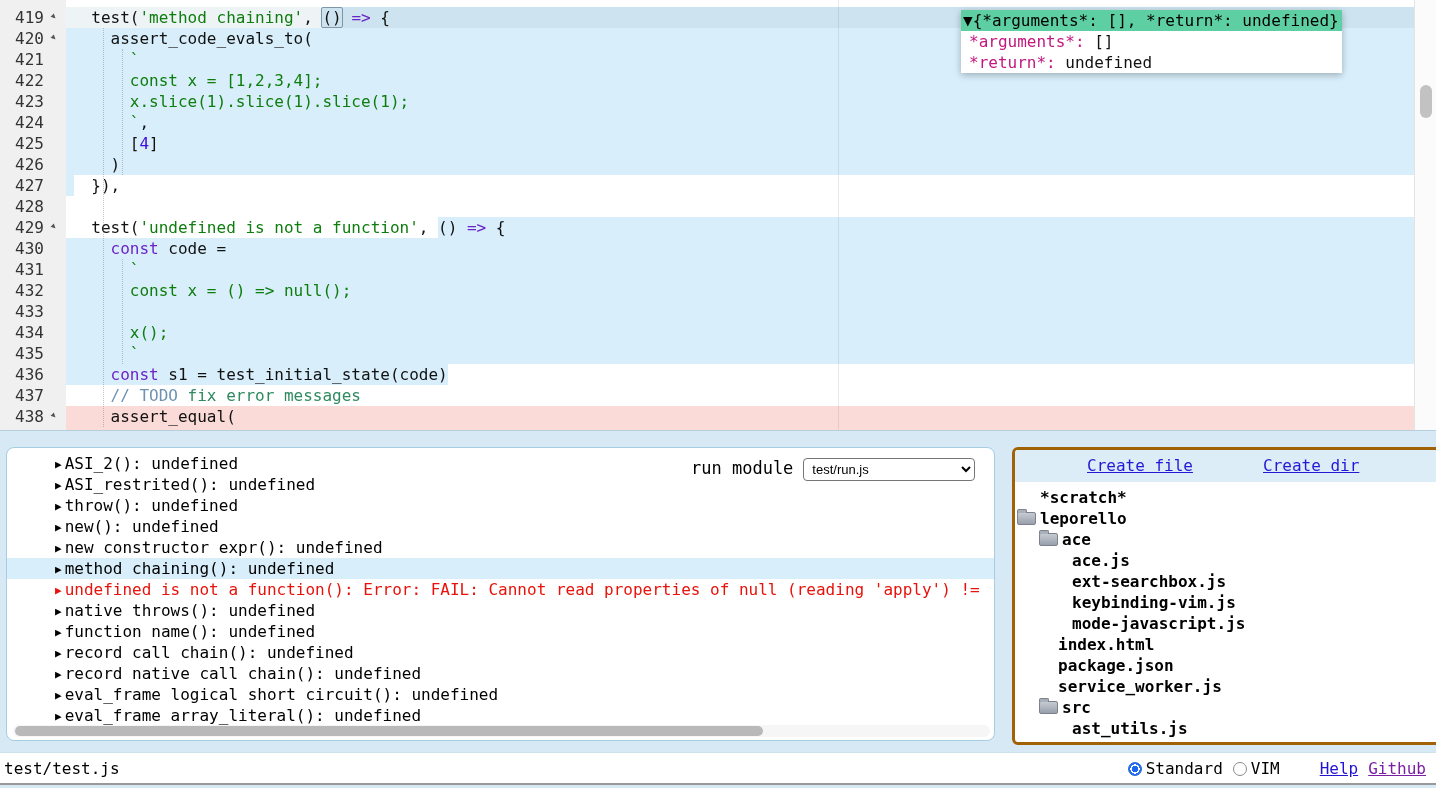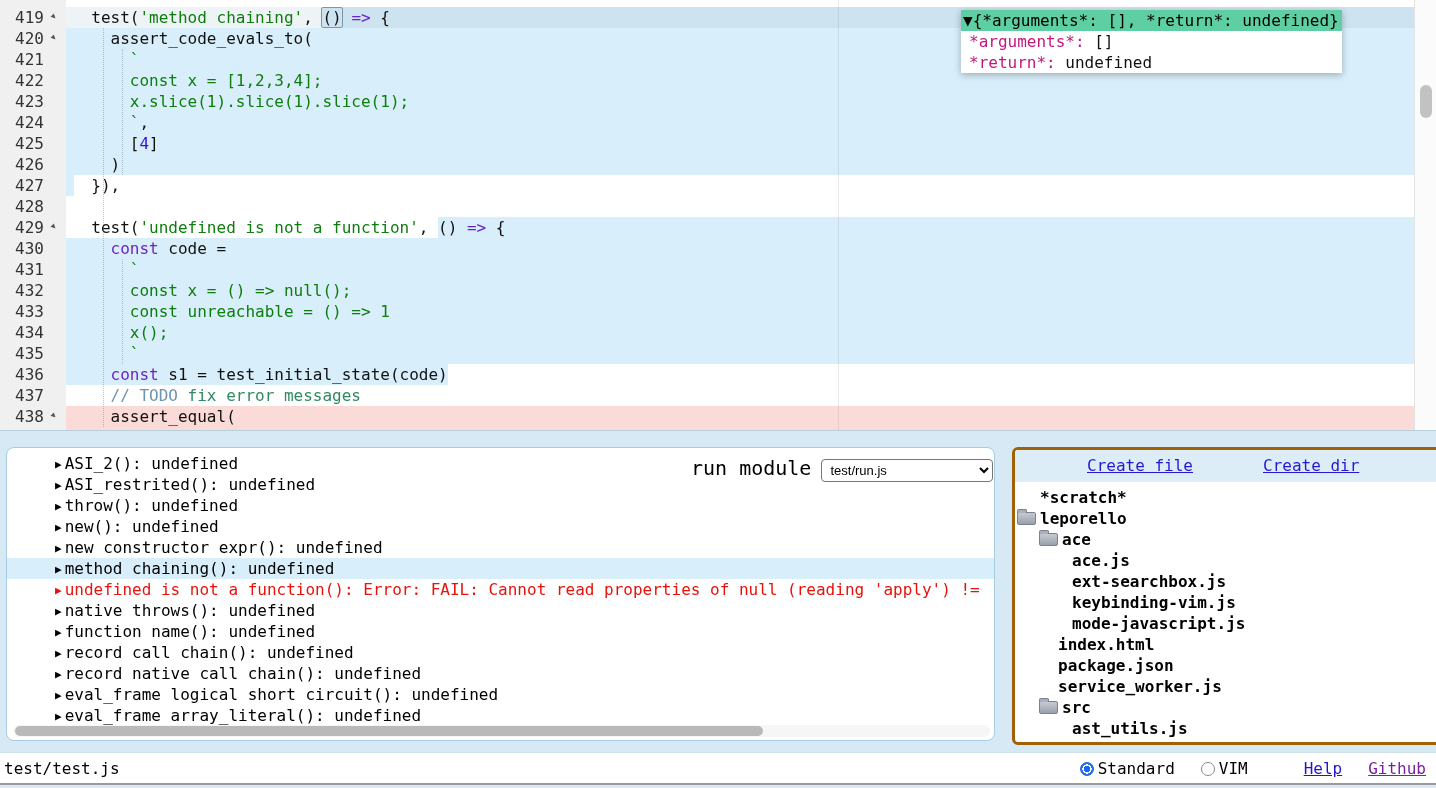--- a/index.html
+++ b/index.html
@@ -42,21 +42,21 @@
   
   #results-panel { position:absolute; left:6px; top:447px; width:989px; height:294px; background:#fff; border:1px solid #a6cde2; border-radius:8px; overflow:hidden; }
   #results-list { position:absolute; left:0; top:0; width:1600px; }
   .res-item { position:relative; height:21px; line-height:21px; font-size:16px; color:#000; padding-left:48px; white-space:pre; }
   .res-item .tri { font-size:11px; margin-right:3px; vertical-align:1px; }
   .res-item.state-selected { background:#d8eefa; }
   .res-item.state-error { color:#e8120a; }
   .res-item.state-partial { height:5px; overflow:hidden; line-height:0; }
   .res-item.state-partial span { position:relative; top:-16px; line-height:21px; display:inline-block; }
   #run-module { position:absolute; left:684px; top:8px; height:24px; z-index:6; background:#fff; }
-  #run-module-label { font-size:20px; line-height:24px; color:#000; margin-right:10px; }
+  #run-module-label { font-size:17px; line-height:24px; color:#000; margin-right:10px; }
   #run-module-select { width:172px; height:23px; font-family:"Liberation Sans",sans-serif; font-size:13px; border:1px solid #767676; border-radius:4px; background:#fff; color:#000; padding-left:4px; }
   #res-hscroll { position:absolute; left:6px; top:277px; width:977px; height:12px; background:#f6f6f6; border-radius:6px; }
   #res-hthumb { position:absolute; left:2px; top:1px; width:748px; height:10px; background:#b9b9b9; border-radius:5px; }
 
   
   #file-panel { position:absolute; left:1012px; top:447px; width:456px; height:298px; background:#fff; border:3px solid #a16207; border-radius:6px; overflow:hidden; }
   #file-header { position:relative; height:32px; background:#dcedf8; }
   #file-header a { position:absolute; top:6px; font-size:16px; color:#2318d6; text-decoration:underline; cursor:pointer; }
   #create-file { left:72px; }
   #create-dir { left:248px; }
@@ -68,21 +68,21 @@
   .t-file.i1 { padding-left:43px; }
   .t-file.i2 { padding-left:57px; }
   .folder-icon { display:inline-block; position:relative; width:19px; height:13px; background:linear-gradient(#c6cad2,#99a0ab); border:1px solid #7b828d; border-radius:2px; margin-right:4px; vertical-align:-1px; }
   .folder-icon::before { content:""; position:absolute; left:-1px; top:-4px; width:8px; height:3px; background:#aab0ba; border:1px solid #7b828d; border-bottom:none; border-radius:2px 2px 0 0; }
   #file-vscroll { position:absolute; right:3px; top:36px; width:12px; height:256px; }
   #file-vthumb { position:absolute; left:1px; top:0px; width:10px; height:165px; background:#c9c9c9; border-radius:5px; }
 
   
   #statusbar { position:absolute; left:0; top:752px; width:1436px; height:33px; background:#fff; border-top:1px solid #cfe2ec; border-bottom:2px solid #9a9a9a; }
   #status-file { position:absolute; left:4px; top:6px; font-size:16px; color:#000; }
-  #status-right { position:absolute; right:10px; top:6px; font-size:16px; color:#000; display:flex; align-items:center; gap:26px; }
+  #status-right { position:absolute; right:10px; top:6px; font-size:16px; color:#000; display:flex; align-items:center; gap:10px; }
   .radio { display:inline-block; width:14px; height:14px; border-radius:50%; margin-right:4px; vertical-align:-2px; }
   .radio.on { background:radial-gradient(circle at 50% 50%, #1b66f0 0 3.2px, #fff 3.3px 4.6px, #2470f5 4.7px 7px); border:1px solid #2264d8; }
   .radio.off { background:#fff; border:1px solid #8a8a8a; }
   #status-right a { text-decoration:underline; cursor:pointer; }
   #help-link { color:#2215d0;padding-left:30px; }
   #github-link { color:#7a1fa2; }
   label.radio-label { cursor:pointer; }
 </style>
 </head>
 <body>
@@ -140,21 +140,21 @@
       <div class="code-row" style="top: 259px;">
         <div class="hl sel" style="left: 0px; width: 1348px;"></div>
         <div class="code-text"><span>      </span><span class="tok-s">`</span></div>
       </div>
       <div class="code-row" style="top: 280px; text-decoration: underline;">
         <div class="hl sel" style="left: 0px; width: 1348px;"></div>
         <div class="code-text"><span>      </span><span class="tok-s">const x = () =&gt; null();</span></div>
       </div>
       <div class="code-row" style="top: 301px;">
         <div class="hl sel" style="left: 0px; width: 1348px;"></div>
-        <div class="code-text"><span>      </span><span class="tok-s">const unreachable = () =&gt; 1</span></div>
+        <div class="code-text"><span>      </span></div>
       </div>
       <div class="code-row" style="top: 322px;">
         <div class="hl sel" style="left: 0px; width: 1348px;"></div>
         <div class="code-text"><span>      </span><span class="tok-s">x();</span></div>
       </div>
       <div class="code-row" style="top: 343px;">
         <div class="hl sel" style="left: 0px; width: 1348px;"></div>
         <div class="code-text"><span>      </span><span class="tok-s">`</span></div>
       </div>
       <div class="code-row" style="top: 364px;">

